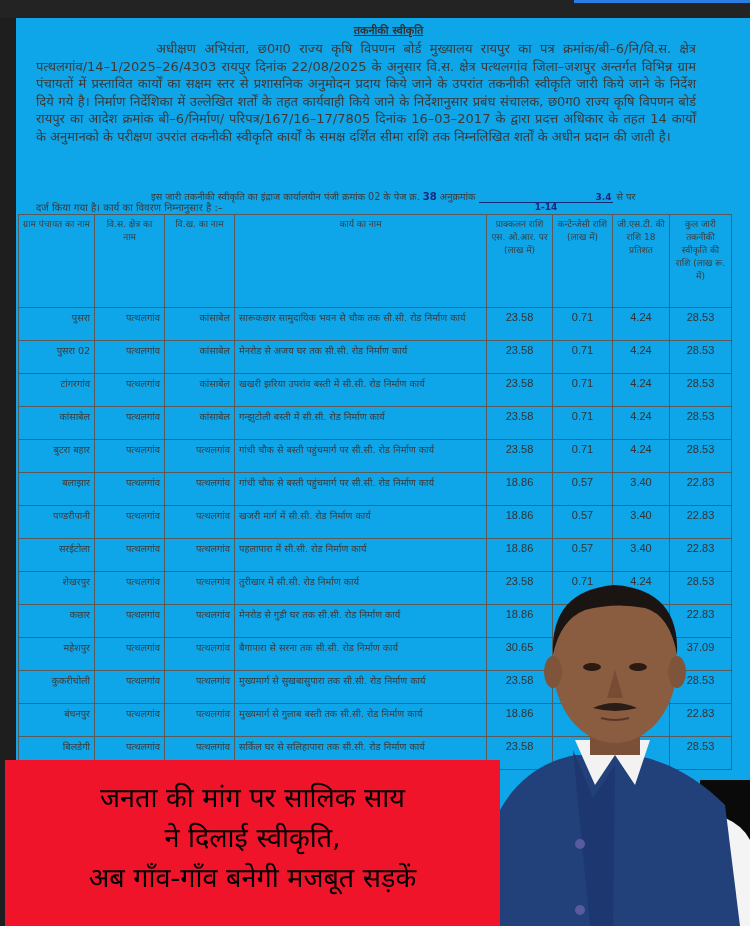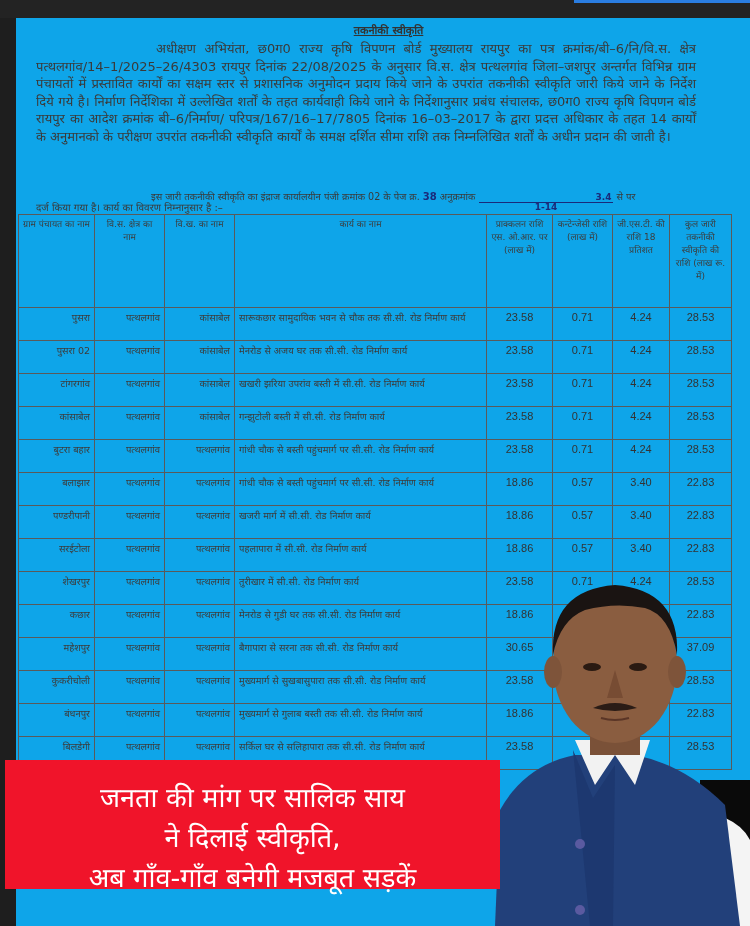--- a/index.html
+++ b/index.html
@@ -40,22 +40,22 @@
     font-size: 9.5px; color: #3c3c3c;
   }
   table.works th, table.works td {
     border: 1px solid #5a5a5a; padding: 3px 4px; vertical-align: top;
   }
   table.works th { font-weight: normal; height: 86px; text-align: center; line-height: 13px; font-size: 9px; }
   table.works td { height: 26px; line-height: 13px; }
   td.c { text-align: right; }
   td.num { text-align: center; font-family: "Liberation Sans", sans-serif; font-size: 11px; color: #333; }
   .banner {
-    position: absolute; left: 5px; top: 760px; width: 495px; height: 129px;
-    background: #f0142a; color: #ffffff; text-align: center;
+    position: absolute; left: 5px; top: 760px; width: 495px; height: 166px;
+    background: #f0142a; color: #000000; text-align: center;
     font-family: "DejaVu Sans", sans-serif;
   }
   .banner-line { font-size: 27px; line-height: 40px; white-space: nowrap; }
   .banner-line.l1 { margin-top: 18px; }
   .photo {
     position: absolute; left: 495px; top: 560px; width: 255px; height: 366px;
   }
   .bottom-black { position: absolute; left: 700px; top: 780px; width: 50px; height: 146px; background: #0a0a0a; }
 </style>
 </head>

